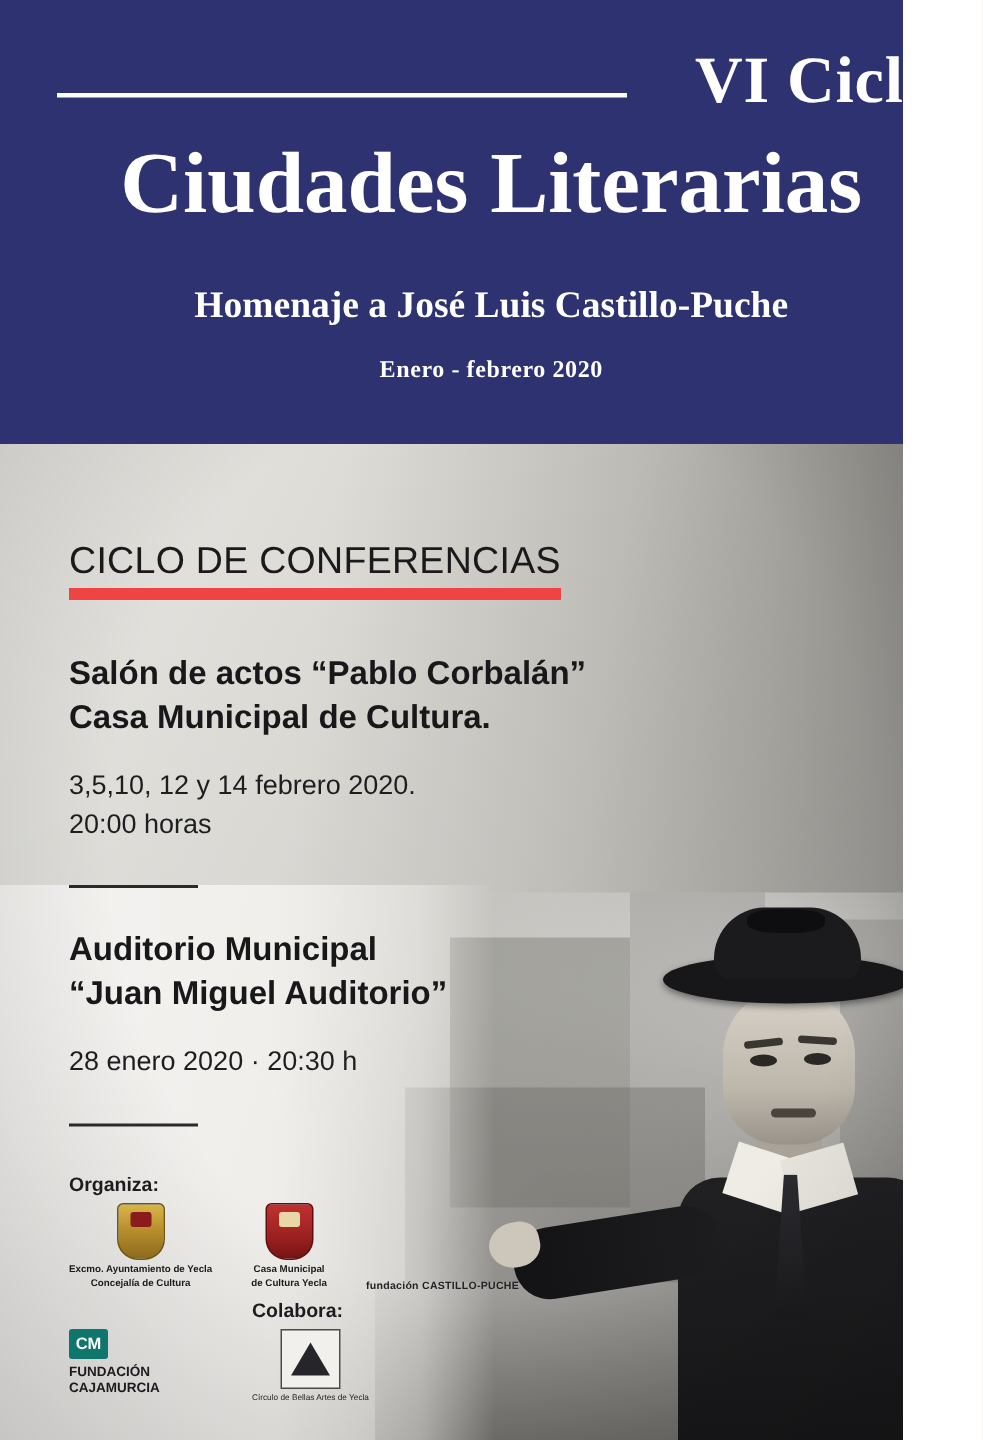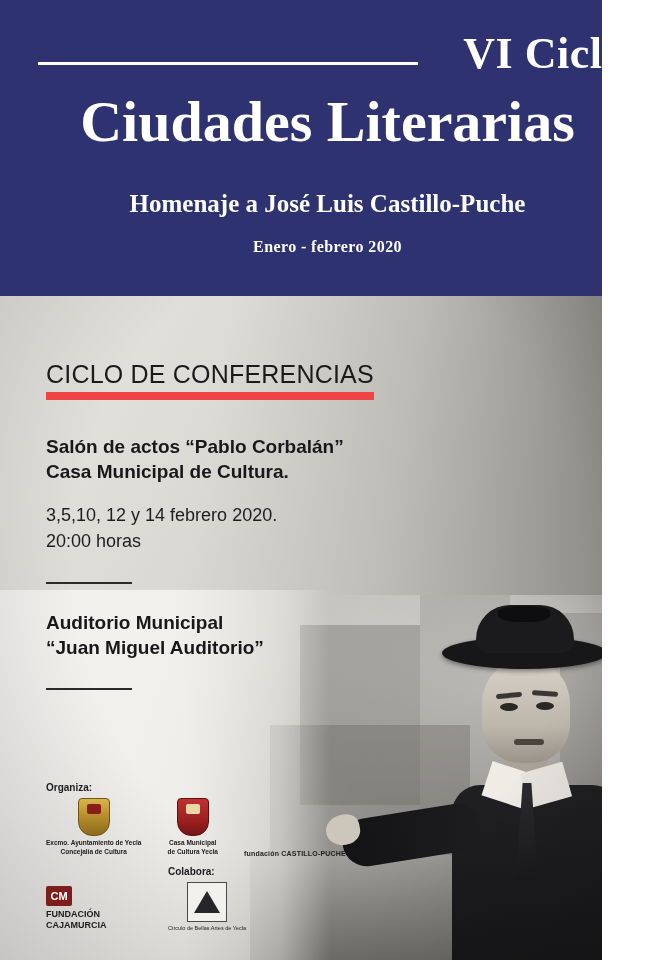--- a/index.html
+++ b/index.html
@@ -180,21 +180,21 @@
     font-size: 25px;
     font-weight: normal;
     letter-spacing: 0.2px;
     color: #1a1a1c;
     border-bottom: 8px solid #ef4444;
     display: inline-block;
     padding-bottom: 3px;
     margin-bottom: 34px;
   }
   .venue {
-    font-size: 19px;
+    font-size: 22px;
     font-weight: bold;
     line-height: 1.32;
     color: #18181a;
     margin-bottom: 12px;
   }
   .when {
     font-size: 18px;
     line-height: 1.42;
     color: #1e1e20;
     margin-top: 19px;
@@ -207,21 +207,21 @@
   }
 
   
   .logos {
     position: absolute;
     left: 46px; top: 782px;
     width: 300px;
     color: #1c1c1e;
   }
   .logo-label {
-    font-size: 10px;
+    font-size: 13px;
     font-weight: bold;
     margin-bottom: 5px;
     color: #1c1c1e;
   }
   .logo-row {
     display: flex;
     align-items: flex-end;
     gap: 26px;
   }
   .logo-block { text-align: center; }
@@ -268,21 +268,21 @@
     color: #232325;
     letter-spacing: 0.2px;
     margin-top: 1px;
   }
   .cajamurcia {
     position: absolute;
     left: 46px; top: 886px;
   }
   .cm-mark {
     width: 26px; height: 20px;
-    background: #7f1d1d;
+    background: #0f766e;
     color: #fff;
     font-size: 11px;
     font-weight: bold;
     text-align: center;
     line-height: 20px;
     border-radius: 2px;
     margin-bottom: 3px;
   }
   .cm-text {
     font-size: 9px;
@@ -377,20 +377,21 @@
     </div>
 
     <div class="divider"></div>
 
     <div class="venue-block">
       <div class="venue">
         <div>Auditorio Municipal</div>
         <div>“Juan Miguel Auditorio”</div>
       </div>
       <div class="when">
+        <div>28 enero 2020 · 20:30 h</div>
       </div>
     </div>
 
     <div class="divider"></div>
   </div>
 
   <div class="logos">
     <div class="logo-label">Organiza:</div>
     <div class="logo-row">
 

